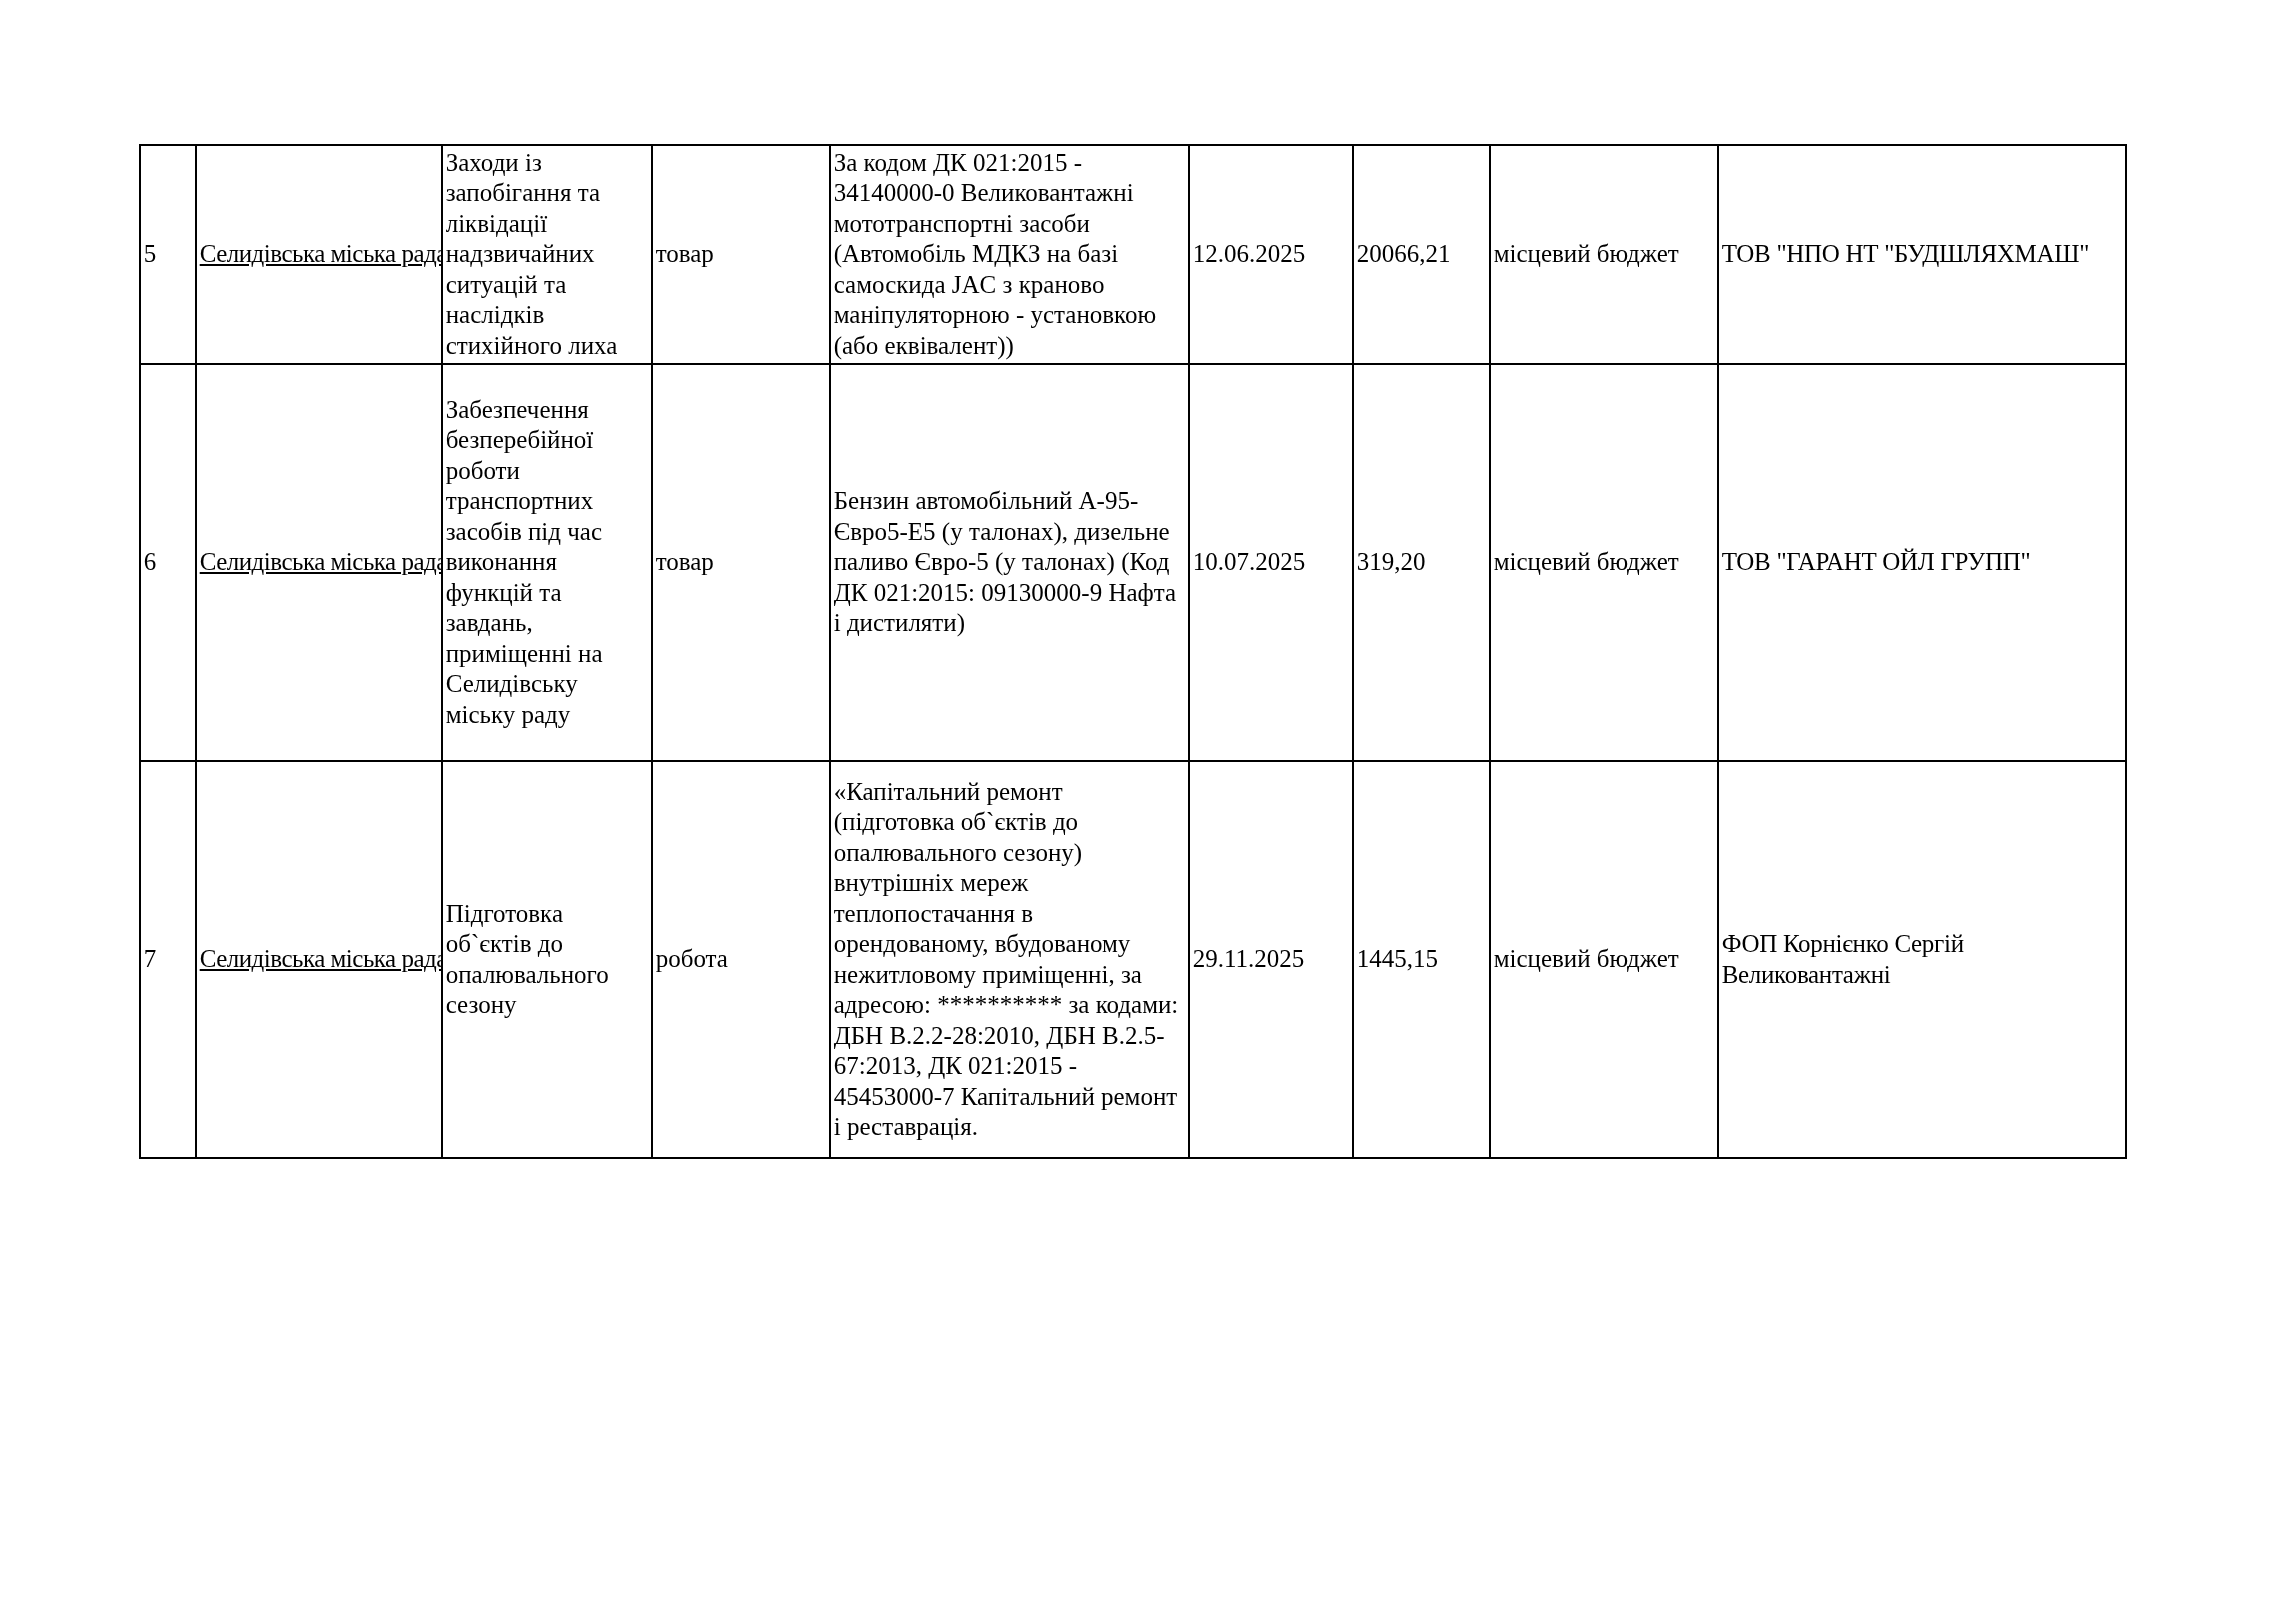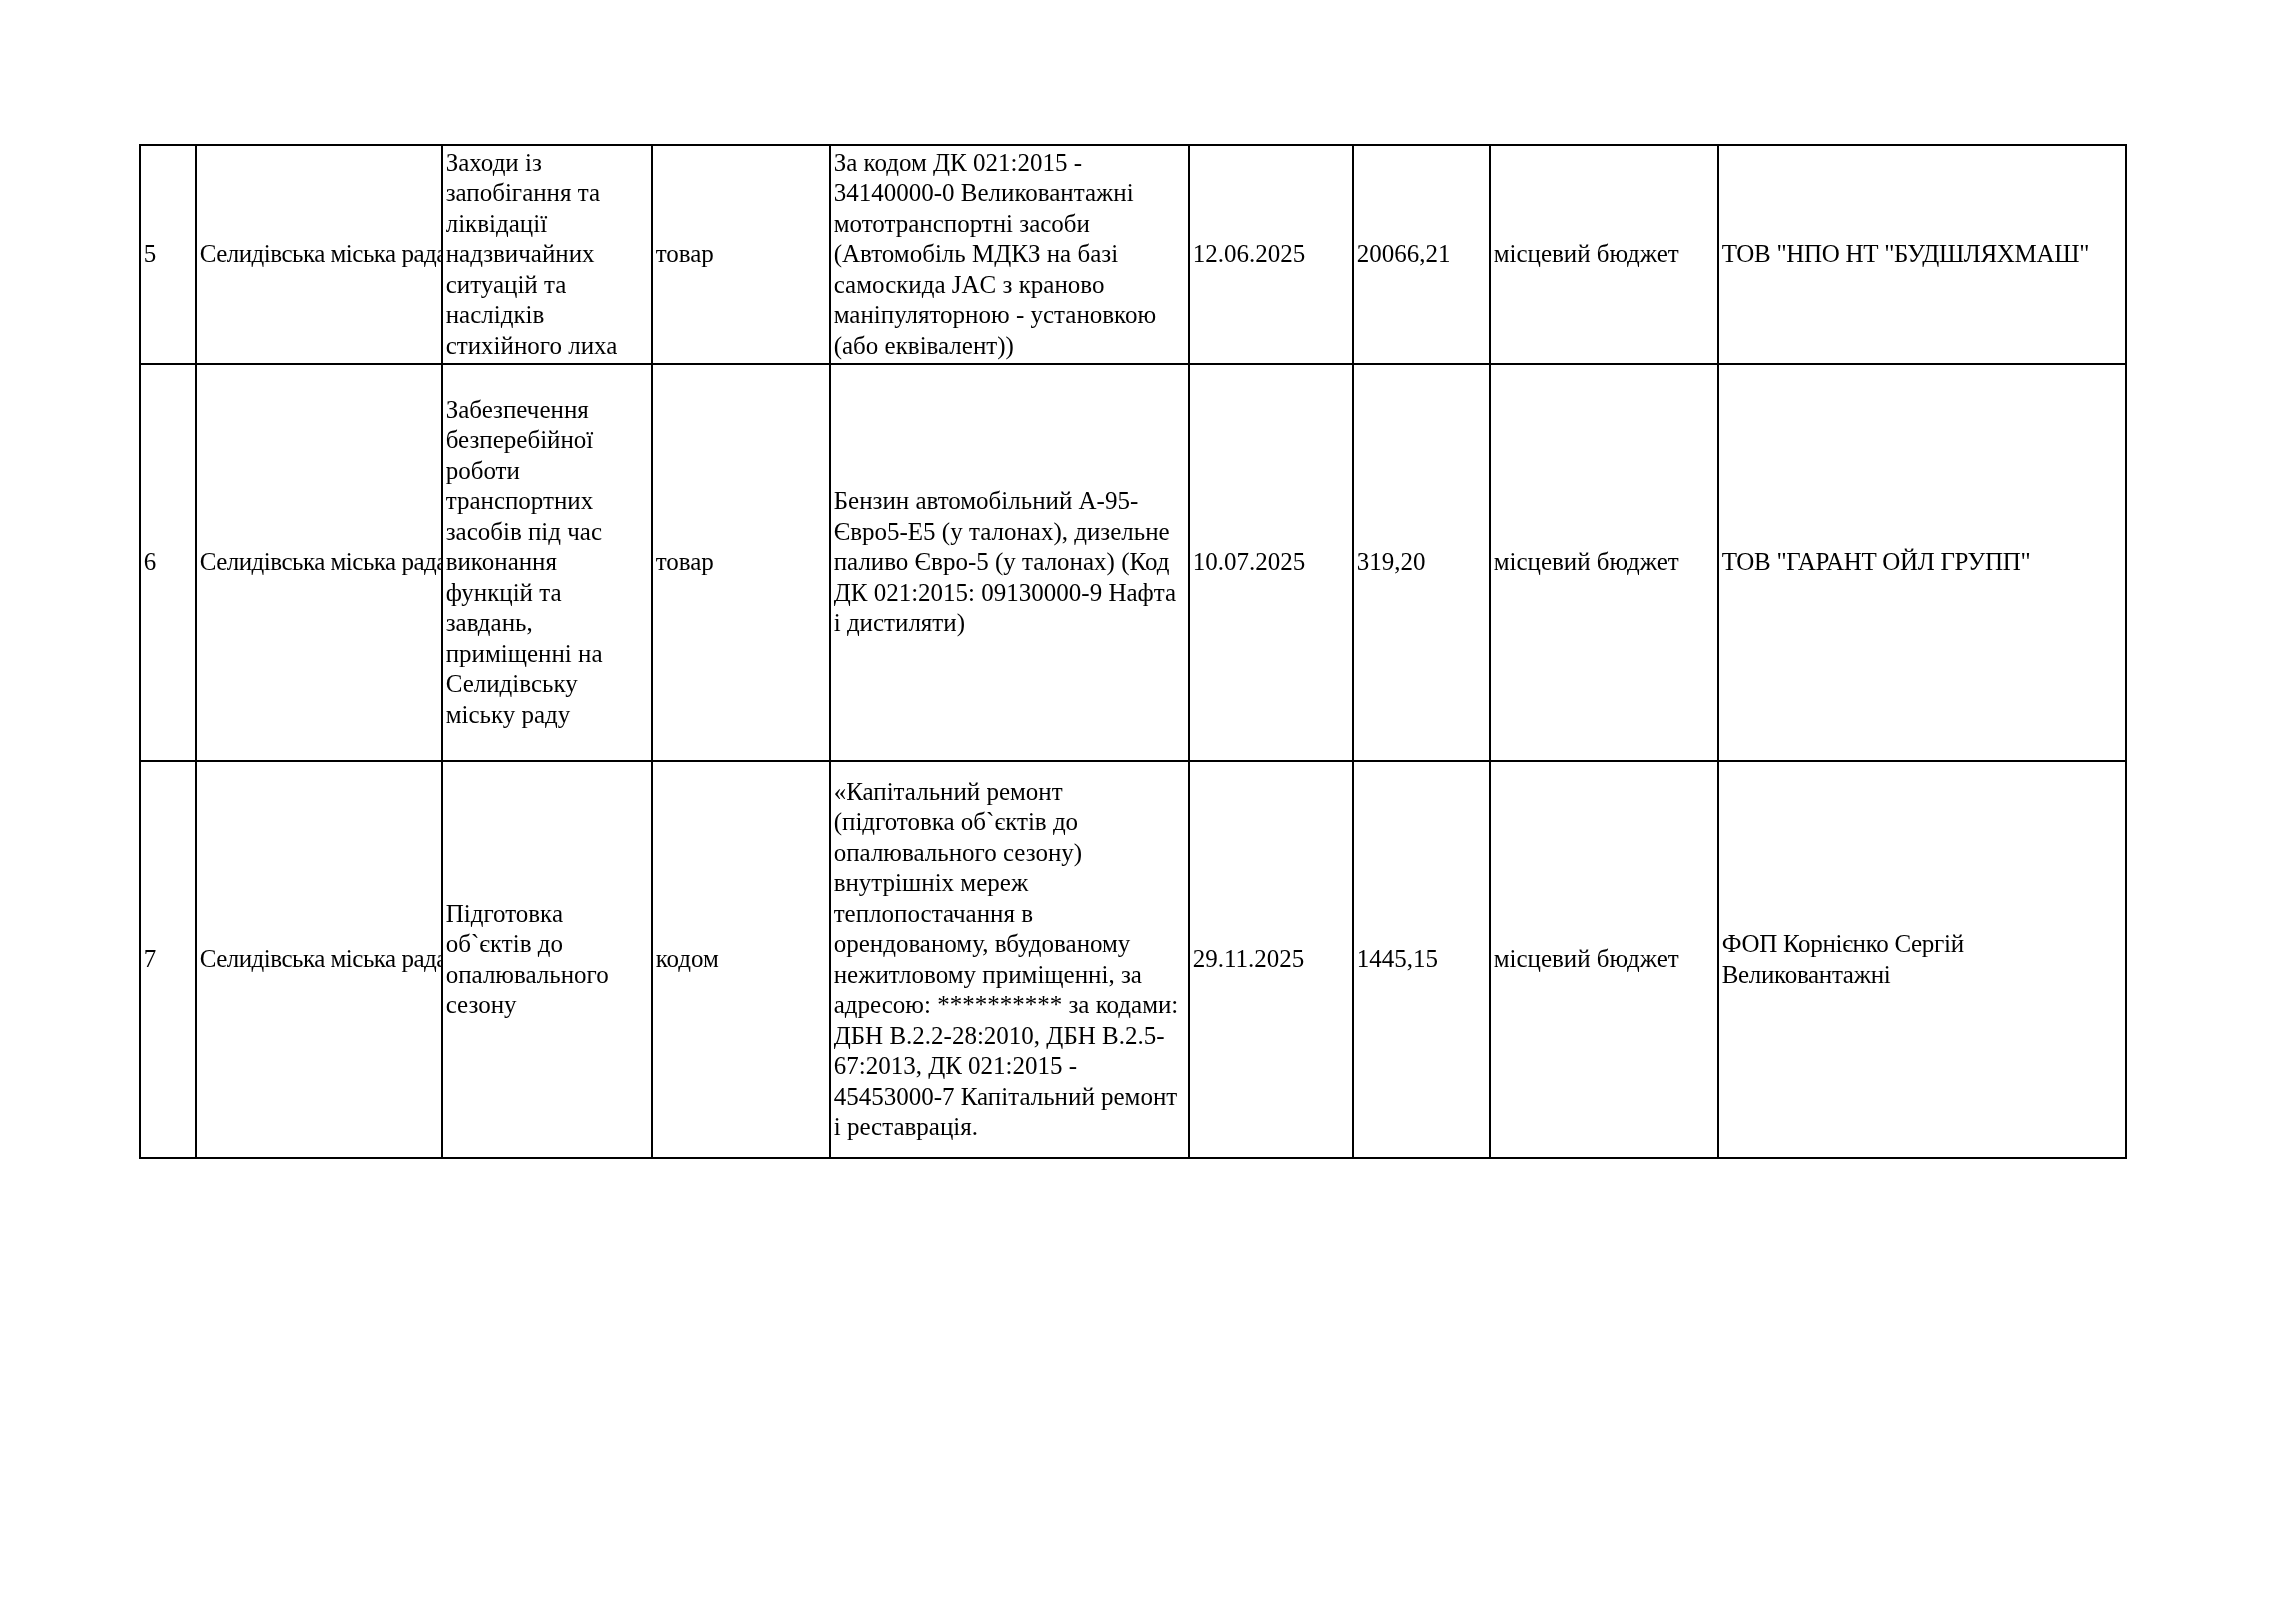--- a/index.html
+++ b/index.html
@@ -33,20 +33,21 @@
     overflow: hidden;
     word-wrap: break-word;
   }
   tr.row-5 { height: 206px; }
   tr.row-6 { height: 397px; }
   tr.row-7 { height: 397px; }
   td.cell-customer {
     white-space: nowrap;
     letter-spacing: -0.5px;
     padding: 1.8px 0;
+    text-decoration: underline;
   }
   td.cell-supplier {
     letter-spacing: -0.3px;
   }
 </style>
 </head>
 <body>
 
 <div class="page">
   <table class="procurement-table">
@@ -81,21 +82,21 @@
         <td class="cell-item">Бензин автомобільний А-95-Євро5-Е5 (у талонах), дизельне паливо Євро-5 (у талонах) (Код ДК 021:2015: 09130000-9 Нафта і дистиляти)</td>
         <td class="cell-date">10.07.2025</td>
         <td class="cell-amount">319,20</td>
         <td class="cell-budget">місцевий бюджет</td>
         <td class="cell-supplier">ТОВ "ГАРАНТ ОЙЛ ГРУПП"</td>
       </tr>
       <tr class="row-7">
         <td class="cell-number">7</td>
         <td class="cell-customer">Селидівська міська рада</td>
         <td class="cell-purpose">Підготовка об`єктів до опалювального сезону</td>
-        <td class="cell-type">кодом</td>
+        <td class="cell-type">робота</td>
         <td class="cell-item">«Капітальний ремонт (підготовка об`єктів до опалювального сезону) внутрішніх мереж теплопостачання в орендованому, вбудованому нежитловому приміщенні, за адресою: ********** за кодами: ДБН В.2.2-28:2010, ДБН В.2.5-67:2013, ДК 021:2015 - 45453000-7 Капітальний ремонт і реставрація.</td>
         <td class="cell-date">29.11.2025</td>
         <td class="cell-amount">1445,15</td>
         <td class="cell-budget">місцевий бюджет</td>
         <td class="cell-supplier">ФОП Корнієнко Сергій Великовантажні</td>
       </tr>
     </tbody>
   </table>
 </div>
 

